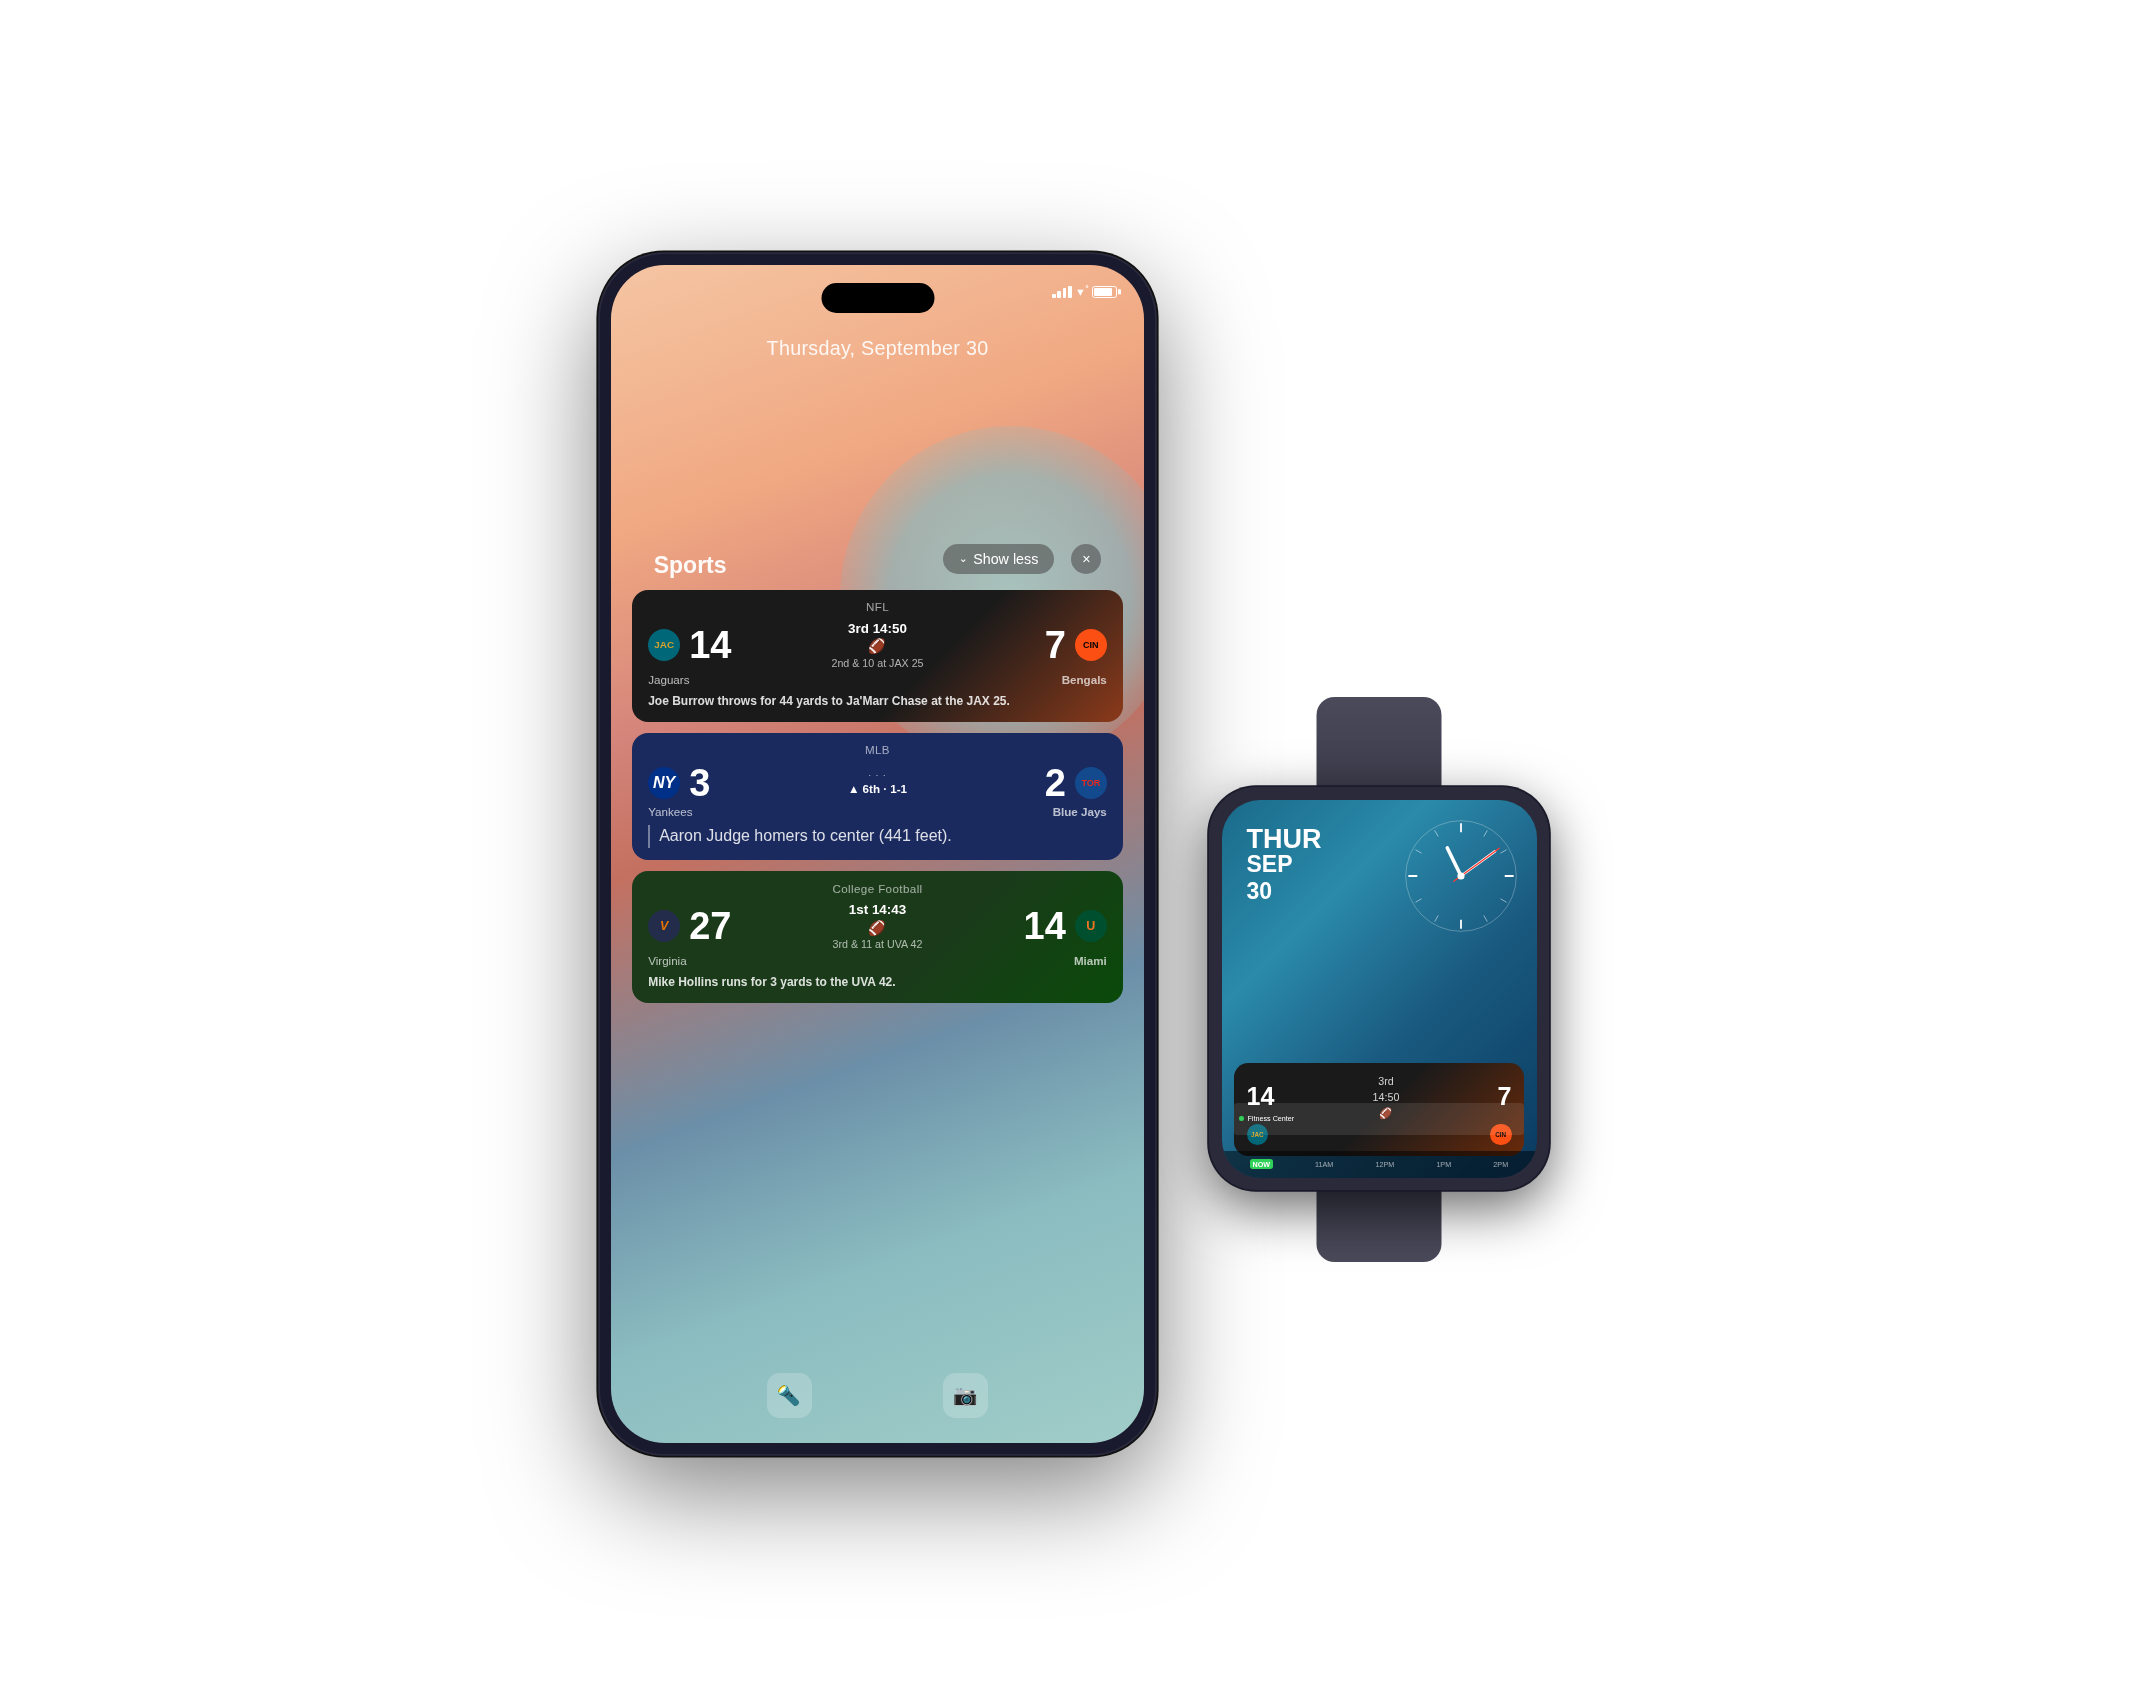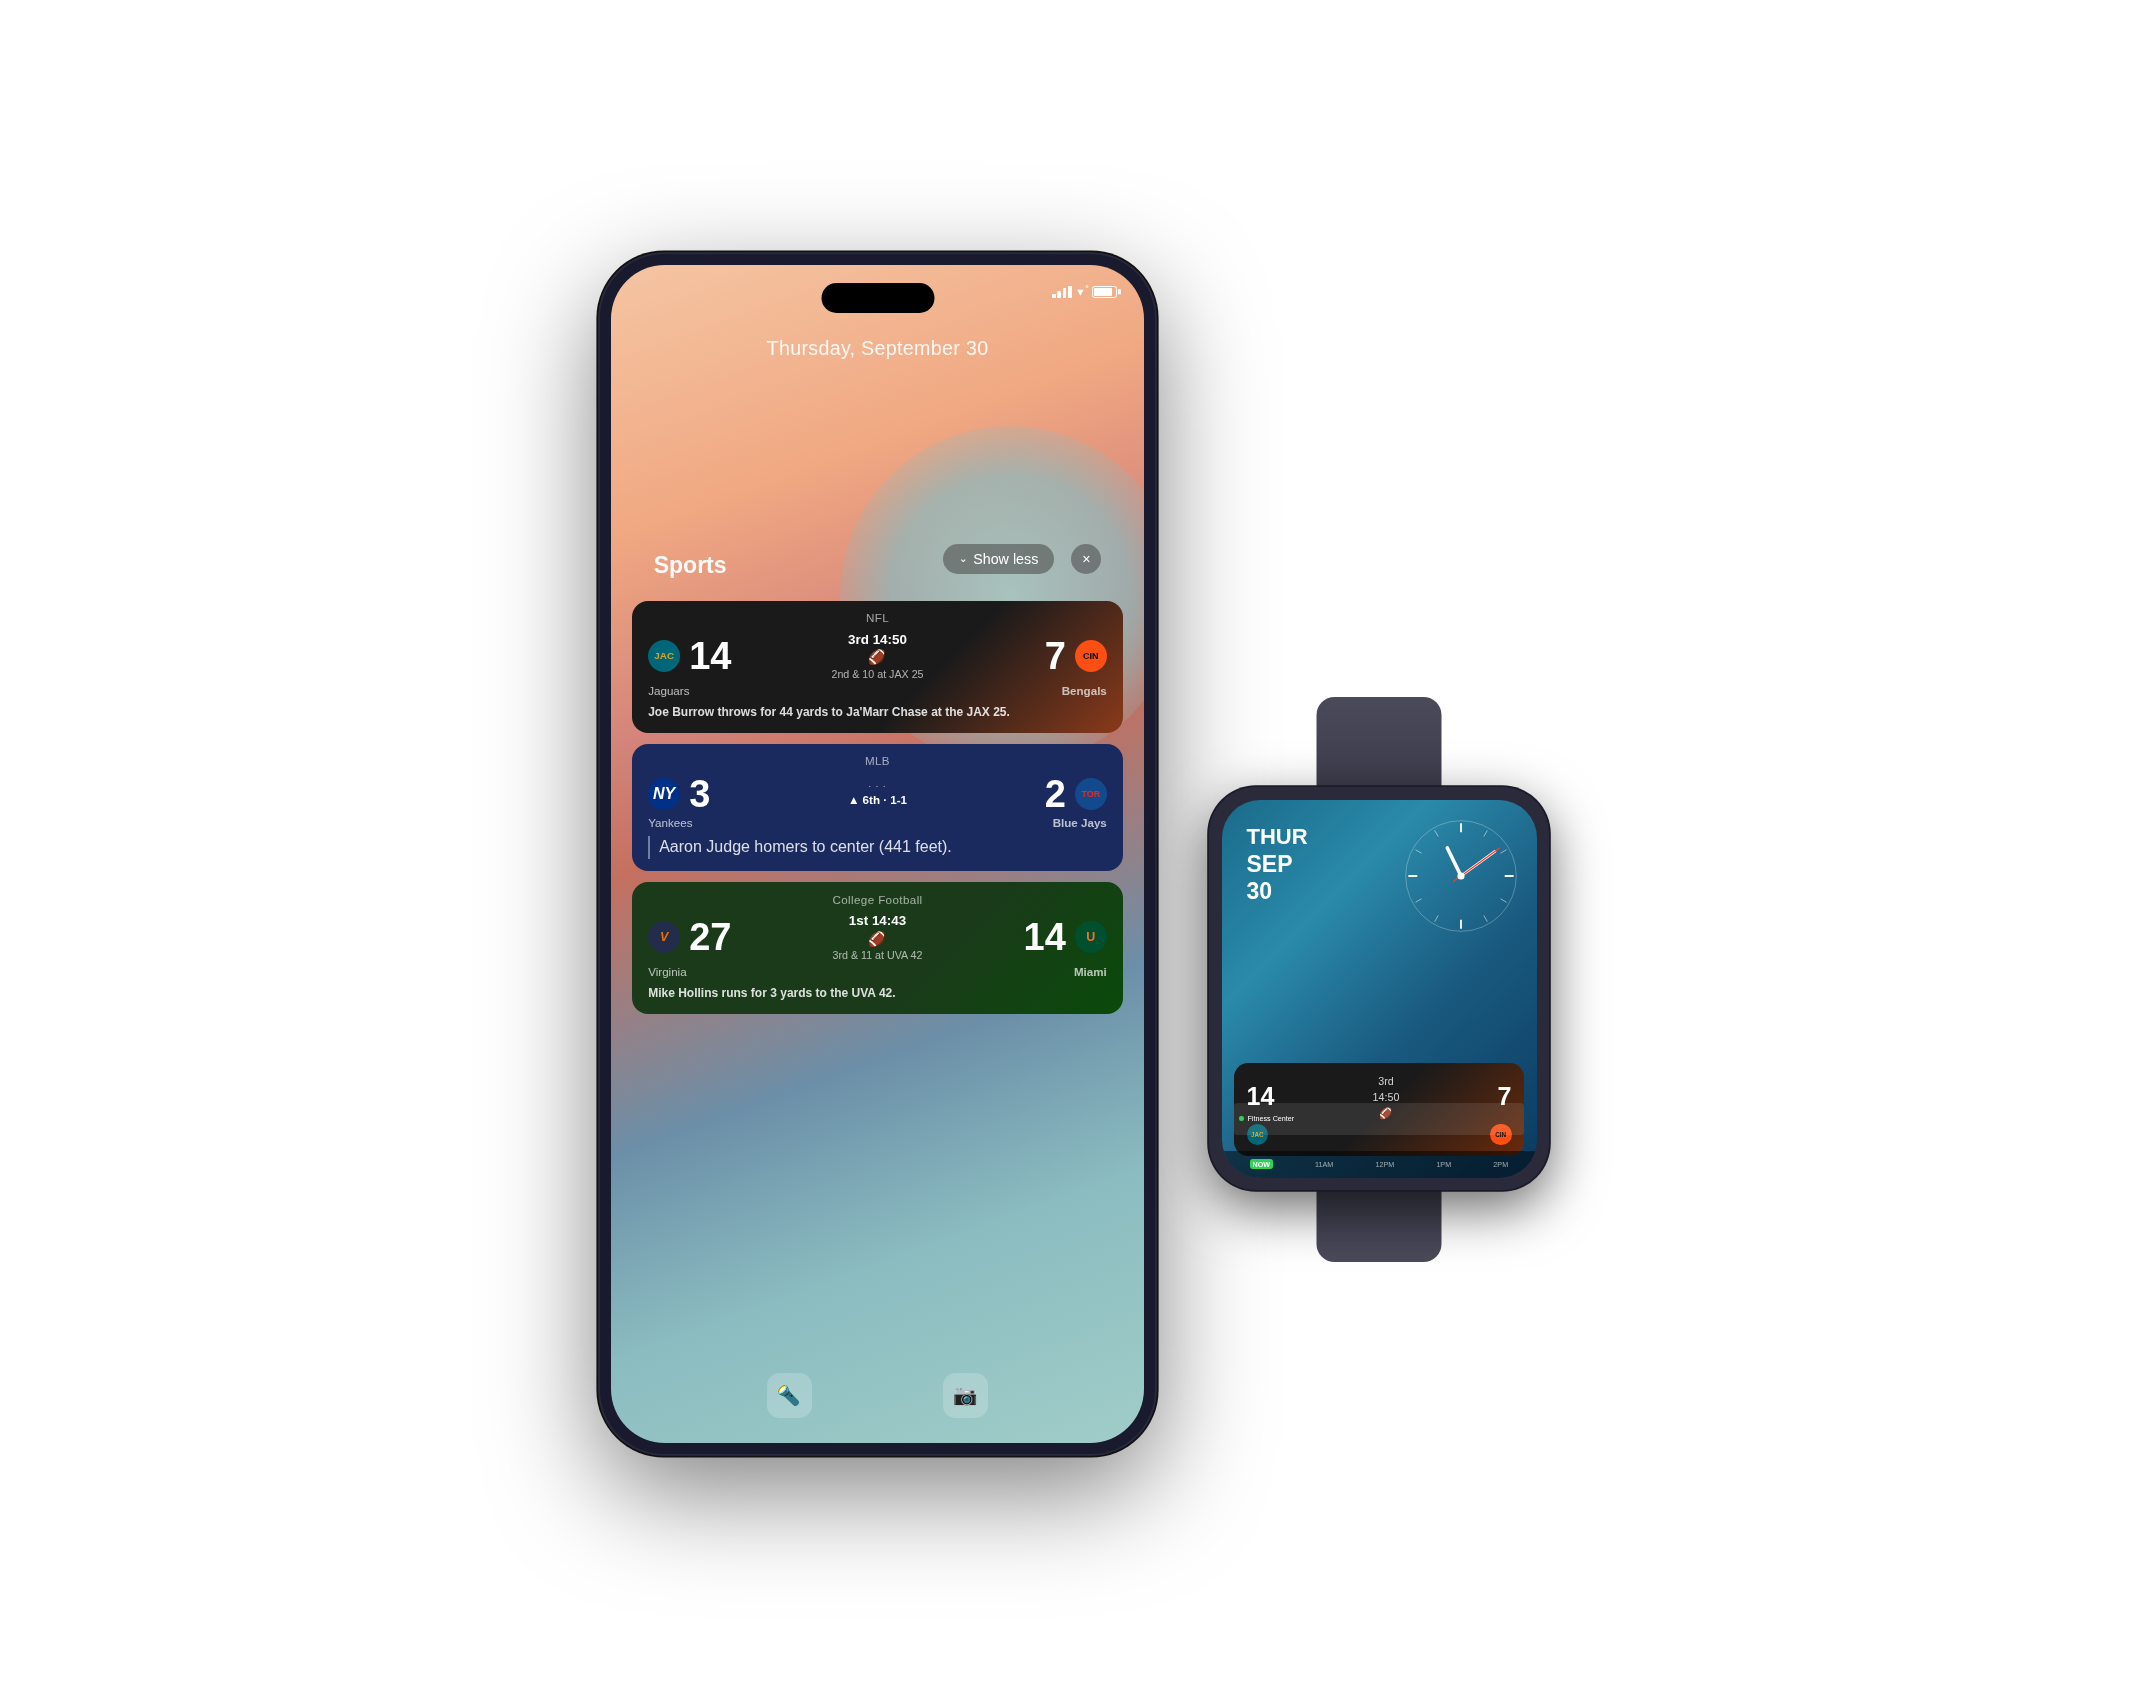--- a/index.html
+++ b/index.html
@@ -199,21 +199,21 @@
       cursor: pointer;
     }
     .close-x {
       color: white;
       font-size: 14.3px;
     }
 
     
     .score-cards {
       position: absolute;
-      top: 336px;
+      top: 325px;
       left: 21.5px;
       right: 21.5px;
       display: flex;
       flex-direction: column;
       gap: 10.7px;
       z-index: 10;
     }
 
     .score-card {
       border-radius: 16px;
@@ -455,21 +455,21 @@
       overflow: hidden;
       background: linear-gradient(135deg, #1a6a8a 0%, #2a8aaa 30%, #1a5a80 60%, #0a3a60 100%);
     }
 
     
     .watch-date-day {
       position: absolute;
       top: 25px;
       left: 25px;
       color: white;
-      font-size: 22px;
+      font-size: 27px;
       font-weight: 700;
       line-height: 1.1;
     }
     .watch-date-month {
       position: absolute;
       top: 52px;
       left: 25px;
       color: white;
       font-size: 23px;
       font-weight: 700;

